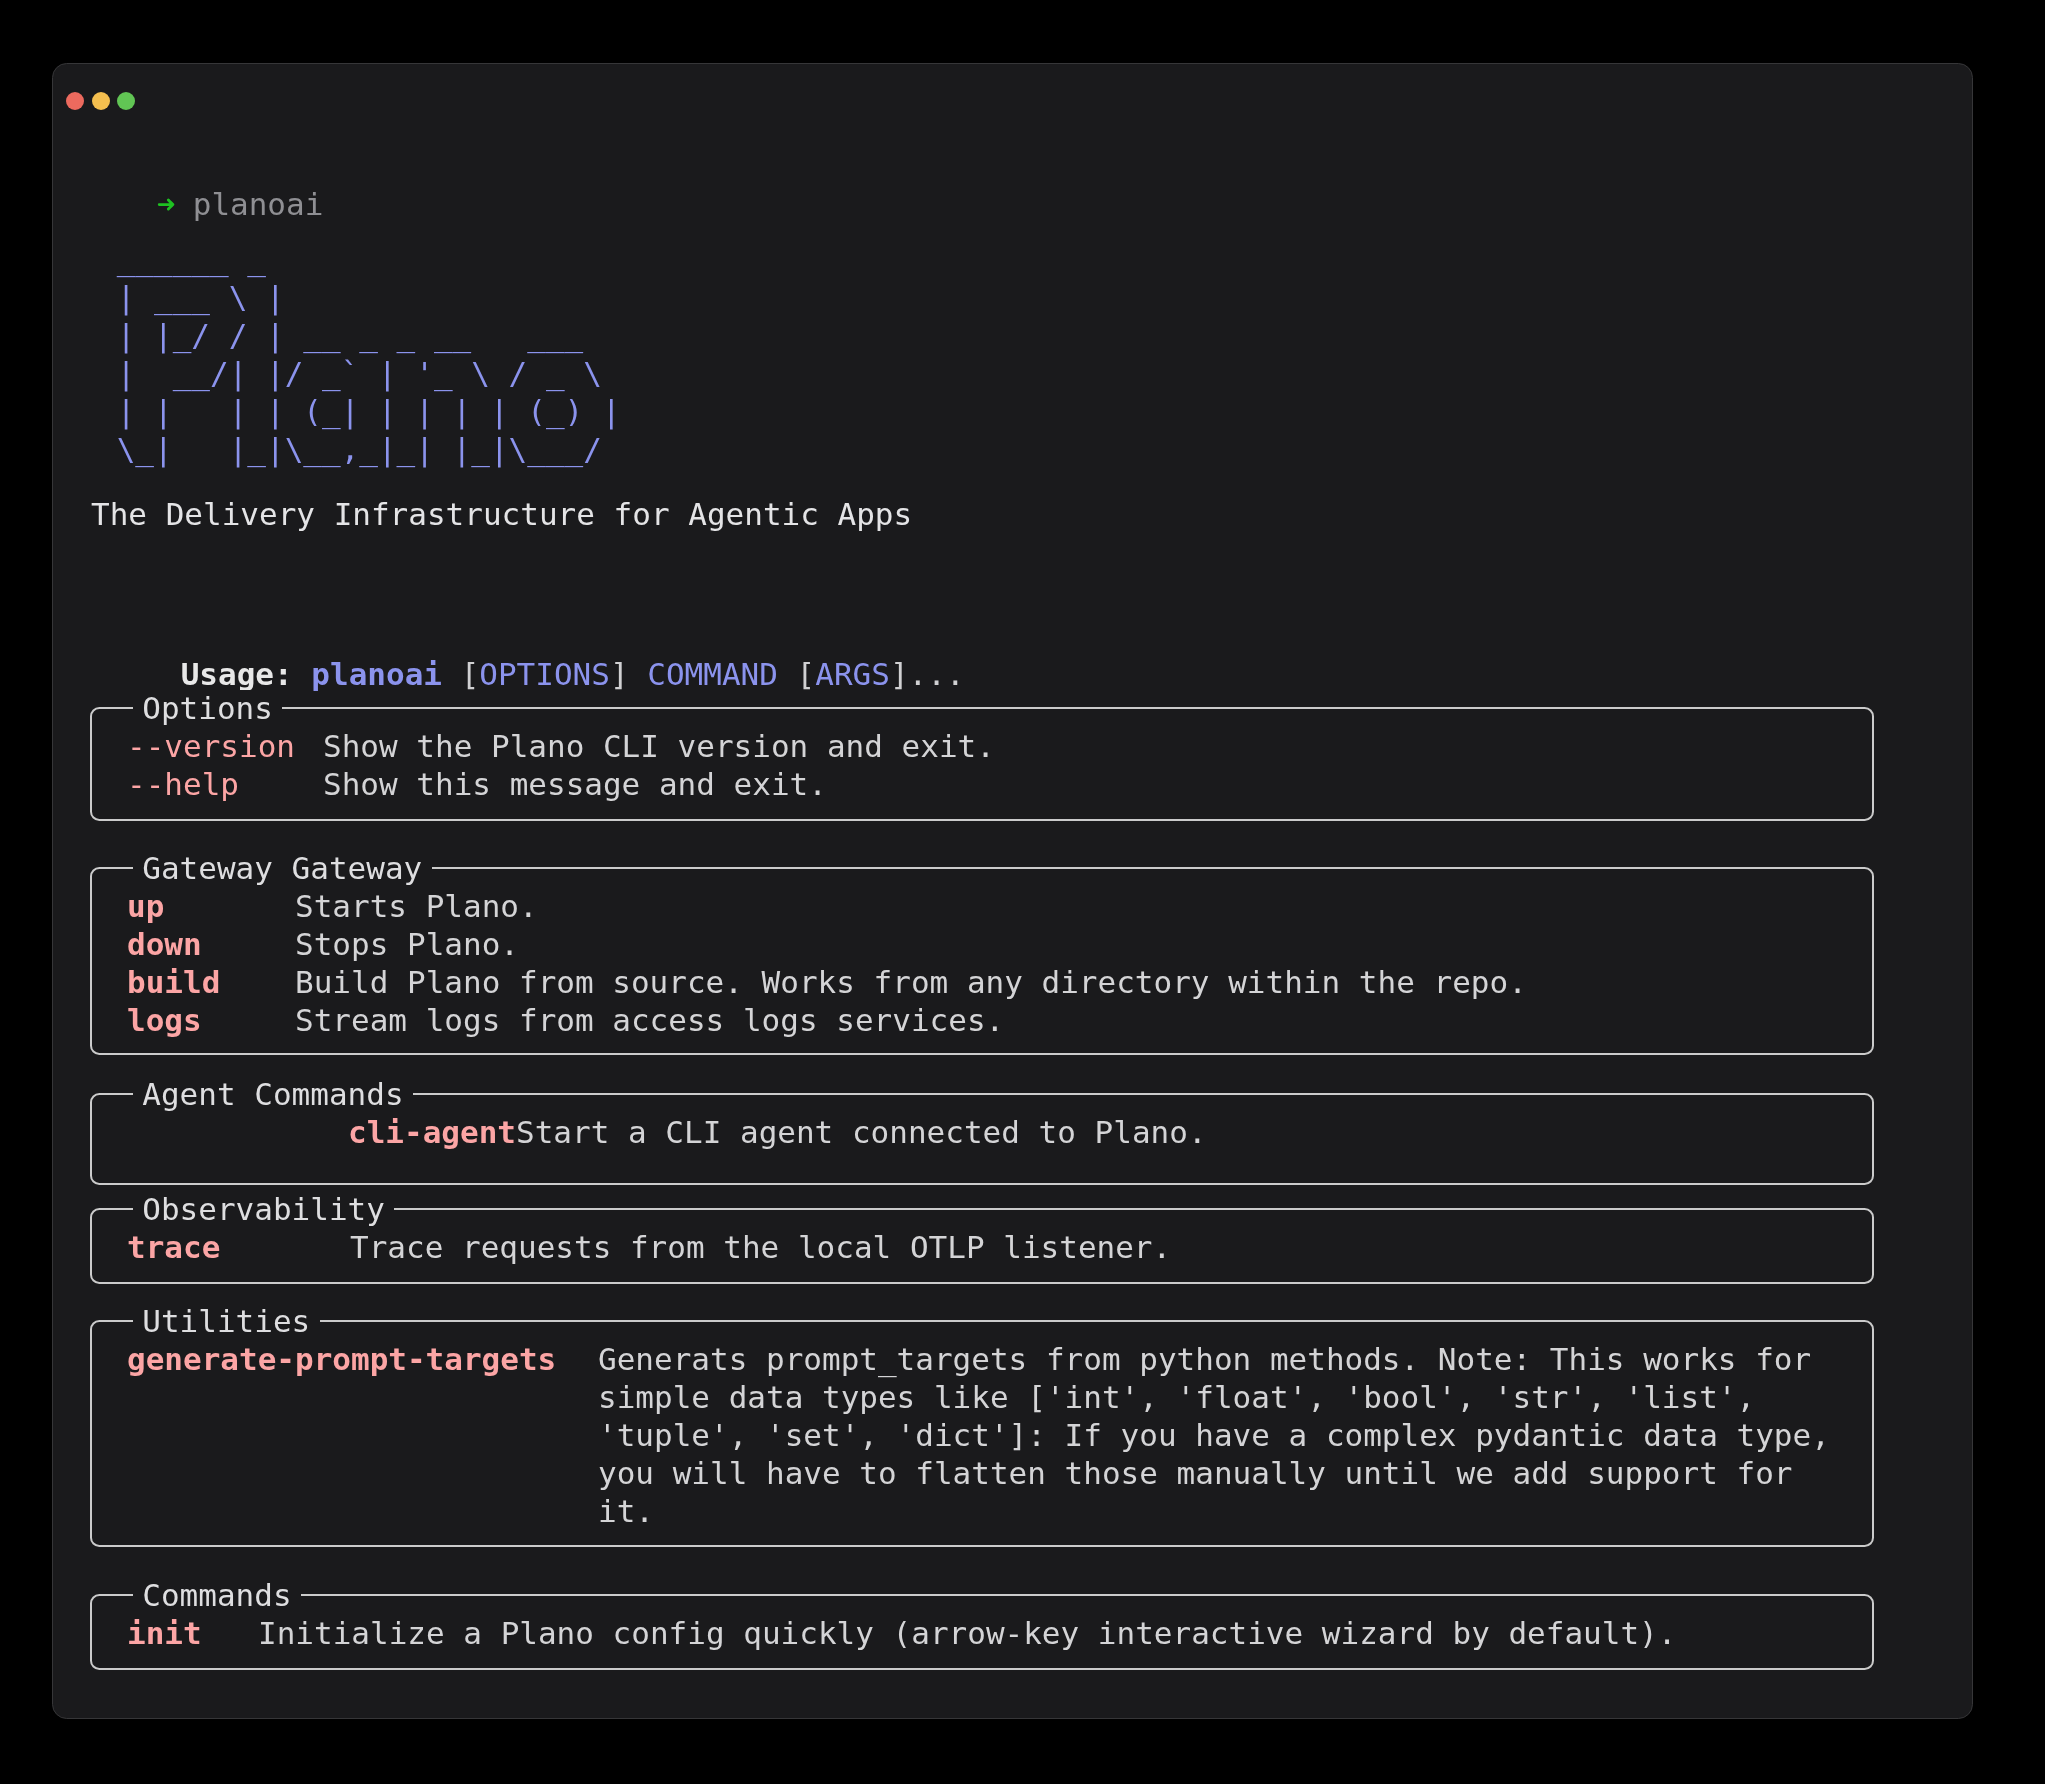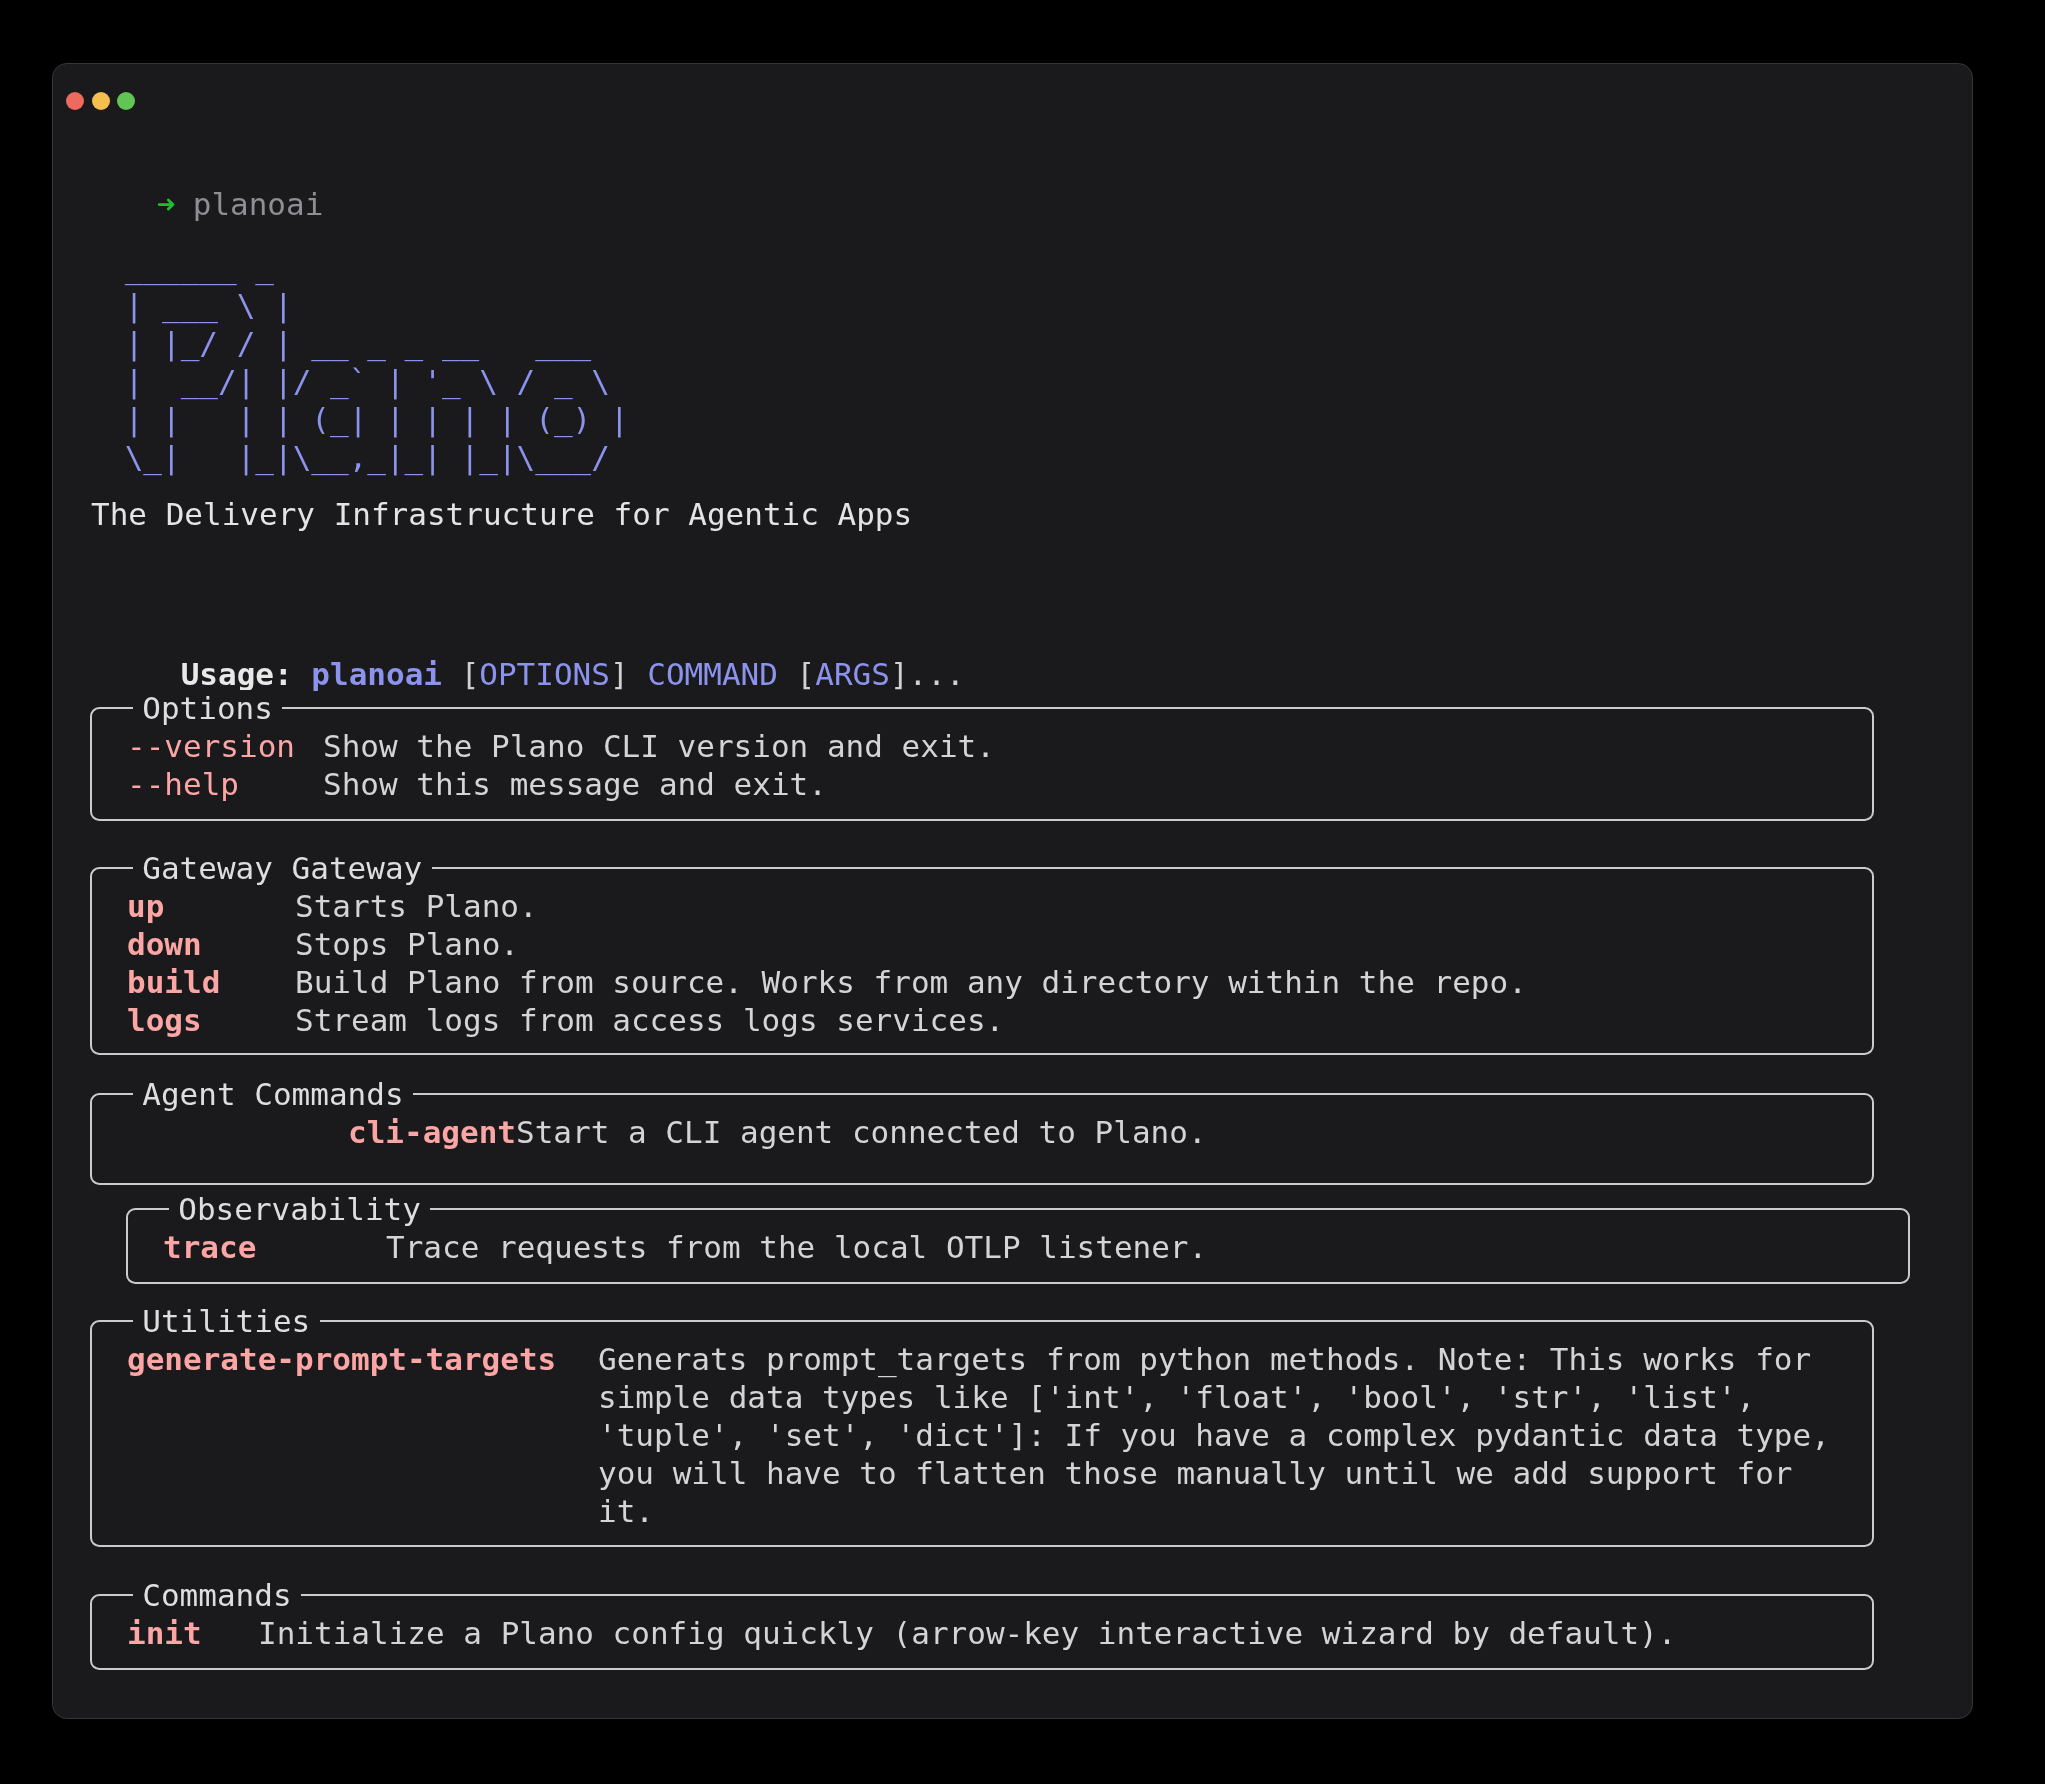--- a/index.html
+++ b/index.html
@@ -15,21 +15,21 @@
   .light{width:18px;height:18px;border-radius:50%;}
   .light.red{background:#ec6a5e;}
   .light.yellow{background:#f4bf4f;}
   .light.green{background:#61c554;}
 
   .prompt{position:absolute;left:29px;top:85px;font-size:31px;line-height:37px;white-space:pre;}
   .prompt .arrow{color:#1ec121;font-weight:bold;font-family:"DejaVu Sans Mono","DejaVu Sans",monospace;}
   .prompt .cmd{color:#8f8f93;margin-left:17.4px;}
 
   .logo{
-    position:absolute;left:37px;top:168px;margin:16px;
+    position:absolute;left:37px;top:168px;margin:8px;
     font-size:31px;line-height:38px;color:#8b93ed;white-space:pre;
   }
 
   .tagline{position:absolute;left:38px;top:432px;font-size:31px;line-height:37px;color:#e4e4e6;white-space:pre;}
 
   .usage{position:absolute;left:53px;top:555px;font-size:31px;line-height:37px;white-space:pre;}
   .usage .w{color:#e8e8e8;font-weight:bold;}
   .usage .app{color:#8b93ed;font-weight:bold;}
   .usage .p{color:#8b93ed;}
   .usage .d{color:#d0d0d2;}
@@ -48,21 +48,21 @@
   .row .c{flex:none;color:#fca5a5;font-weight:bold;}
   .row .c.plain{font-weight:normal;}
   .row .d{color:#d4d4d6;white-space:pre;}
 
   .p-options{top:643px;height:114px;}
   .p-options .c{width:196px;}
   .p-gateway{top:803px;height:188px;}
   .p-gateway .c{width:168px;}
   .p-agent{top:1029px;height:92px;text-align:right;}
   .p-agent .c{width:389px;}
-  .p-obs{top:1144px;height:76px;margin-left:36px;}
+  .p-obs{top:1144px;height:76px;}
   .p-obs .c{width:223px;}
   .p-util{top:1256px;height:227px;}
   .p-util .c{width:471px;}
   .p-cmds{top:1530px;height:76px;}
   .p-cmds .c{width:131px;}
 </style>
 </head>
 <body>
 
 <div class="window">

